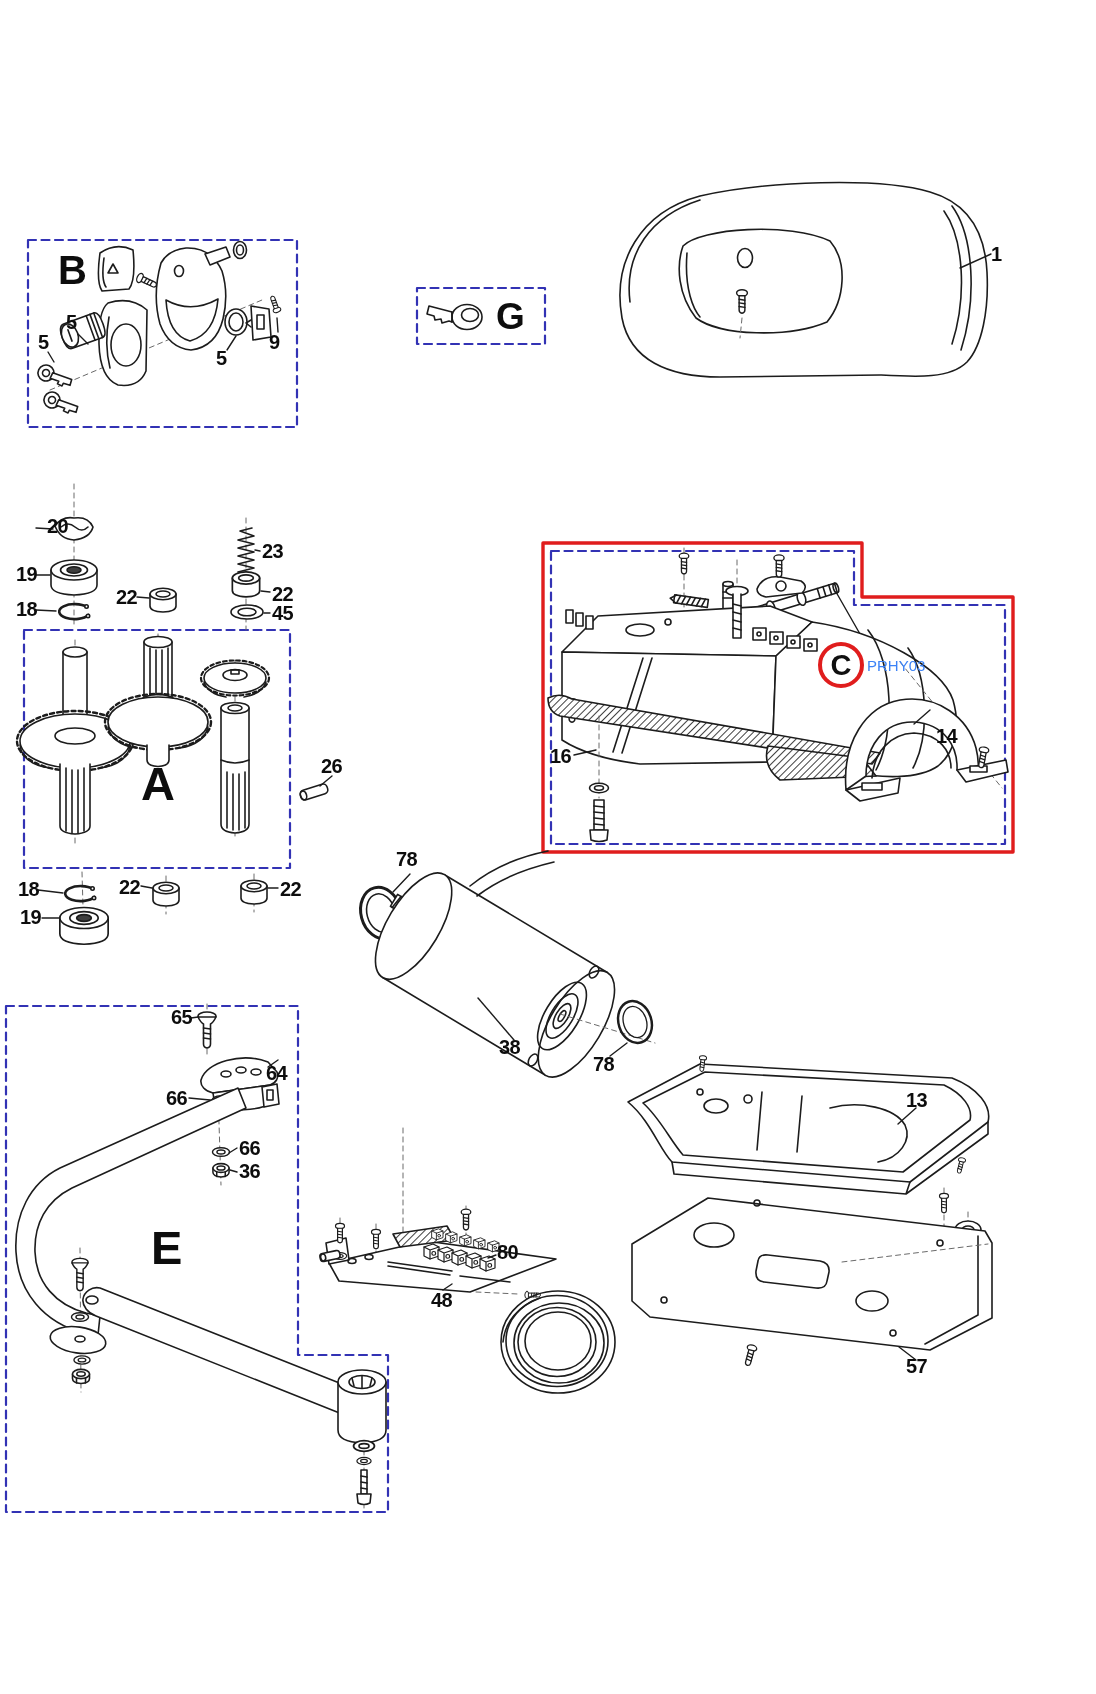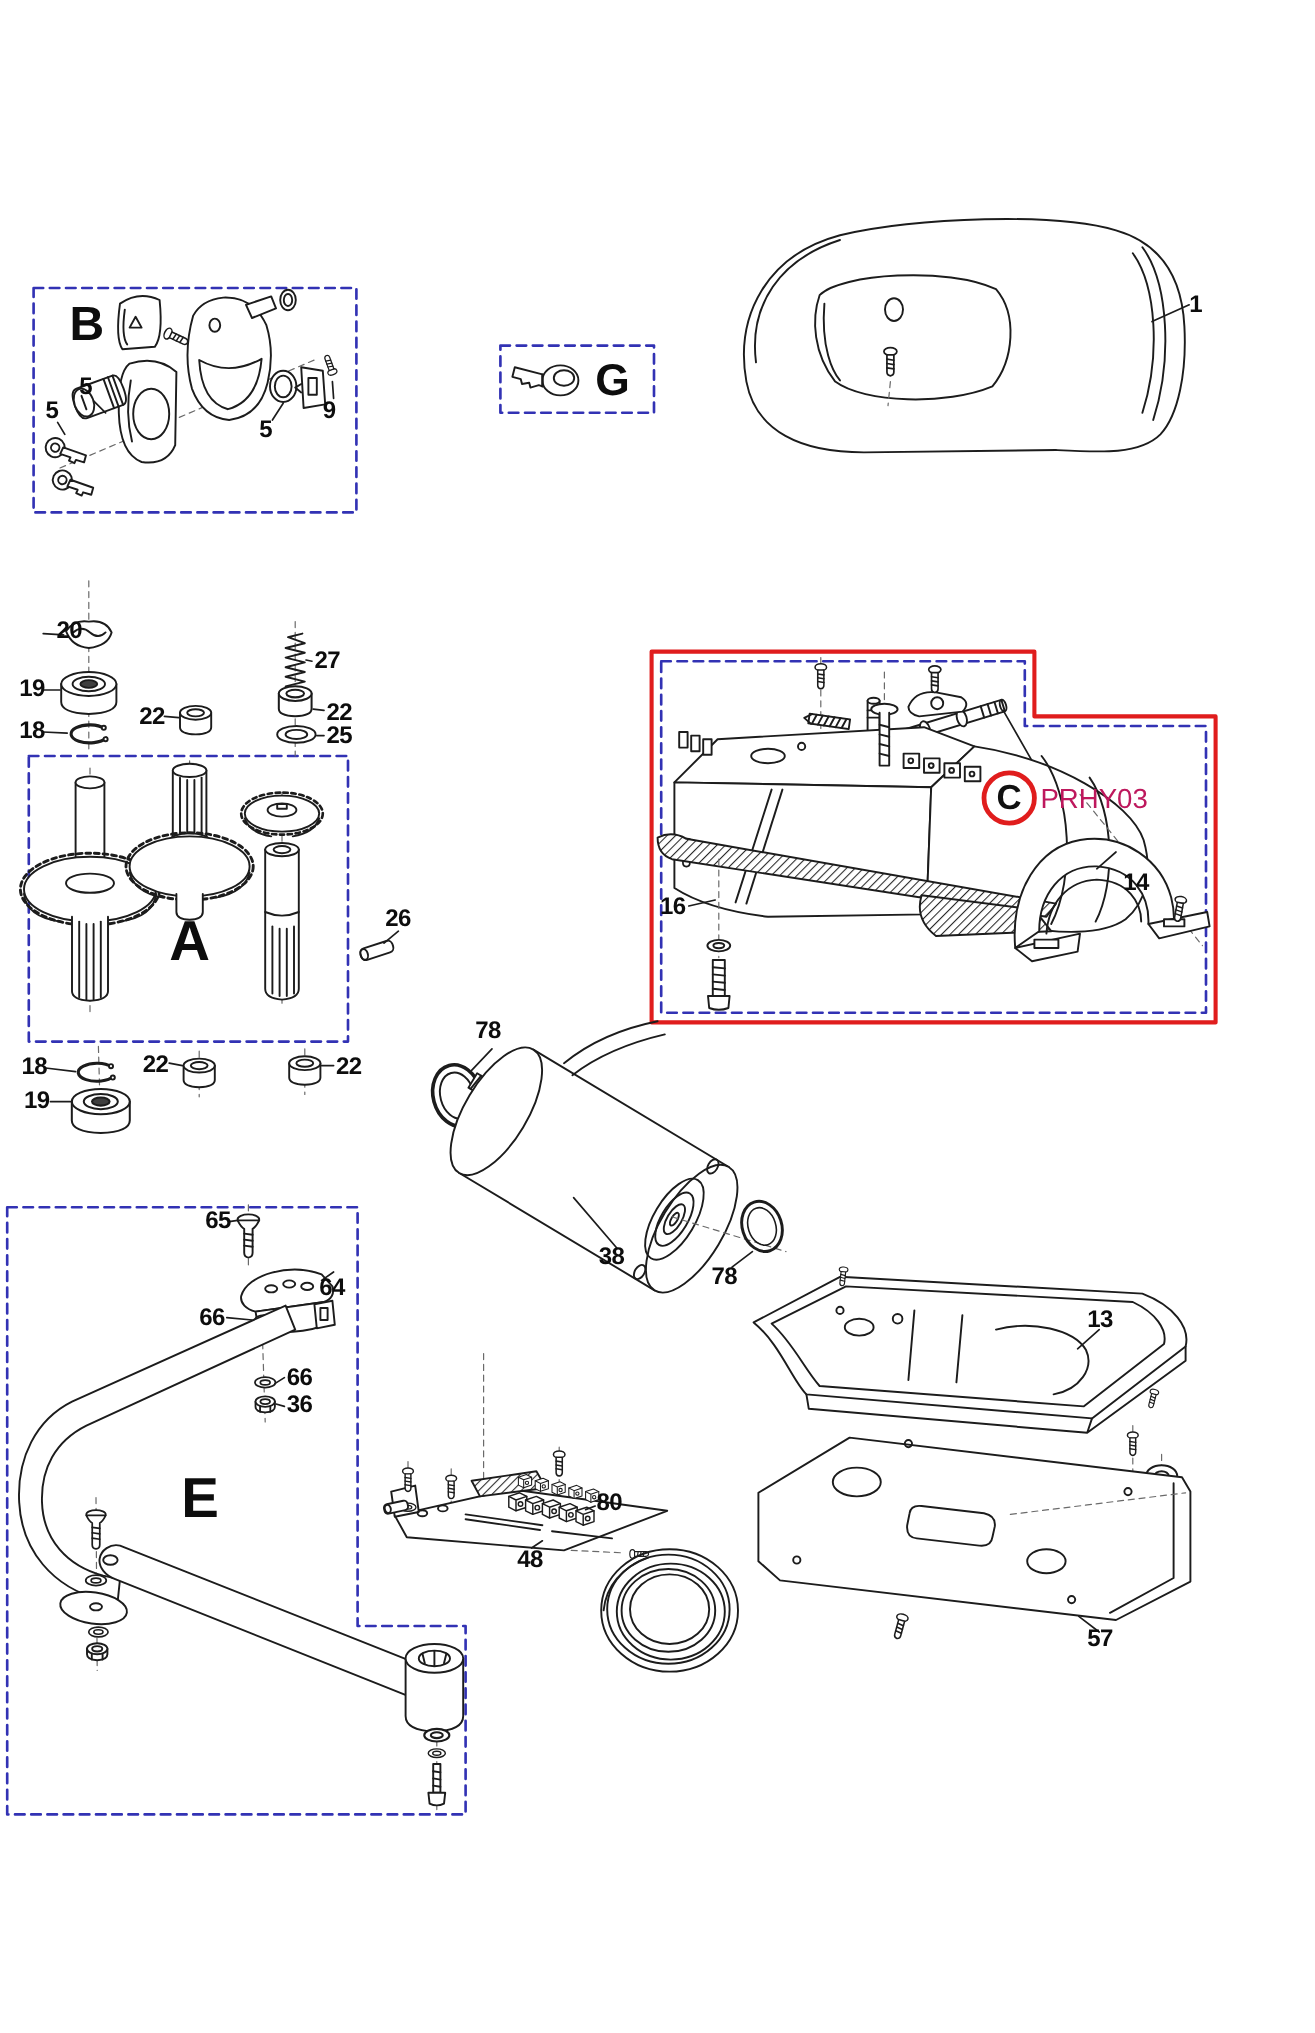--- a/index.html
+++ b/index.html
@@ -8,21 +8,21 @@
   .canvas > svg{position:absolute;left:0;top:0;}
   .labels-layer{position:absolute;left:0;top:0;width:100%;height:100%;pointer-events:none;}
   .plabel{position:absolute;font-weight:bold;font-size:20px;color:#0d0d0d;
           font-family:"Liberation Sans",sans-serif;letter-spacing:-0.5px;line-height:1;}
   .slabel{position:absolute;font-weight:bold;color:#0d0d0d;line-height:1;
           font-family:"Liberation Sans",sans-serif;}
   .c-marker{position:absolute;display:flex;align-items:center;gap:3px;}
   .c-circle{width:38px;height:38px;border:4px solid #e01d1d;border-radius:50%;
             background:#fff;display:flex;align-items:center;justify-content:center;}
   .c-circle span{font-weight:bold;font-size:29px;color:#101010;line-height:1;}
-  .c-code{font-size:23px;color:#be185d;line-height:1;}
+  .c-code{font-size:15px;color:#3b82f6;line-height:1;}
   
   .f{fill:#ffffff;}
   .d{stroke:#6a6a6a;stroke-width:1;stroke-dasharray:5 4;fill:none;}
   .ld{stroke-width:1.4;fill:none;}
   .redbox{fill:none;stroke:#e01d1d;stroke-width:3.4;}
   .bluebox{fill:none;stroke:#3232b4;stroke-width:2.2;stroke-dasharray:8 5.5;}
 </style>
 </head>
 <body>
 
@@ -598,23 +598,23 @@
 <div class="labels-layer" id="labels-layer">
       <div class="plabel" style="left: 991px; top: 244px;">1</div>
       <div class="plabel" style="left: 66px; top: 312px;">5</div>
       <div class="plabel" style="left: 38px; top: 332px;">5</div>
       <div class="plabel" style="left: 216px; top: 348px;">5</div>
       <div class="plabel" style="left: 269px; top: 332px;">9</div>
       <div class="plabel" style="left: 16px; top: 516px; margin-left: 31px;">20</div>
       <div class="plabel" style="left: 16px; top: 564px;">19</div>
       <div class="plabel" style="left: 16px; top: 599px;">18</div>
       <div class="plabel" style="left: 116px; top: 587px;">22</div>
-      <div class="plabel" style="left: 262px; top: 541px;">27</div>
+      <div class="plabel" style="left: 262px; top: 541px;">23</div>
       <div class="plabel" style="left: 272px; top: 584px;">22</div>
-      <div class="plabel" style="left: 272px; top: 603px;">25</div>
+      <div class="plabel" style="left: 272px; top: 603px;">45</div>
       <div class="plabel" style="left: 321px; top: 756px;">26</div>
       <div class="plabel" style="left: 18px; top: 879px;">18</div>
       <div class="plabel" style="left: 20px; top: 907px;">19</div>
       <div class="plabel" style="left: 119px; top: 877px;">22</div>
       <div class="plabel" style="left: 280px; top: 879px;">22</div>
       <div class="plabel" style="left: 920px; top: 726px; margin-left: 16px;">14</div>
       <div class="plabel" style="left: 550px; top: 746px;">16</div>
       <div class="plabel" style="left: 396px; top: 849px;">78</div>
       <div class="plabel" style="left: 499px; top: 1037px;">38</div>
       <div class="plabel" style="left: 593px; top: 1054px;">78</div>

